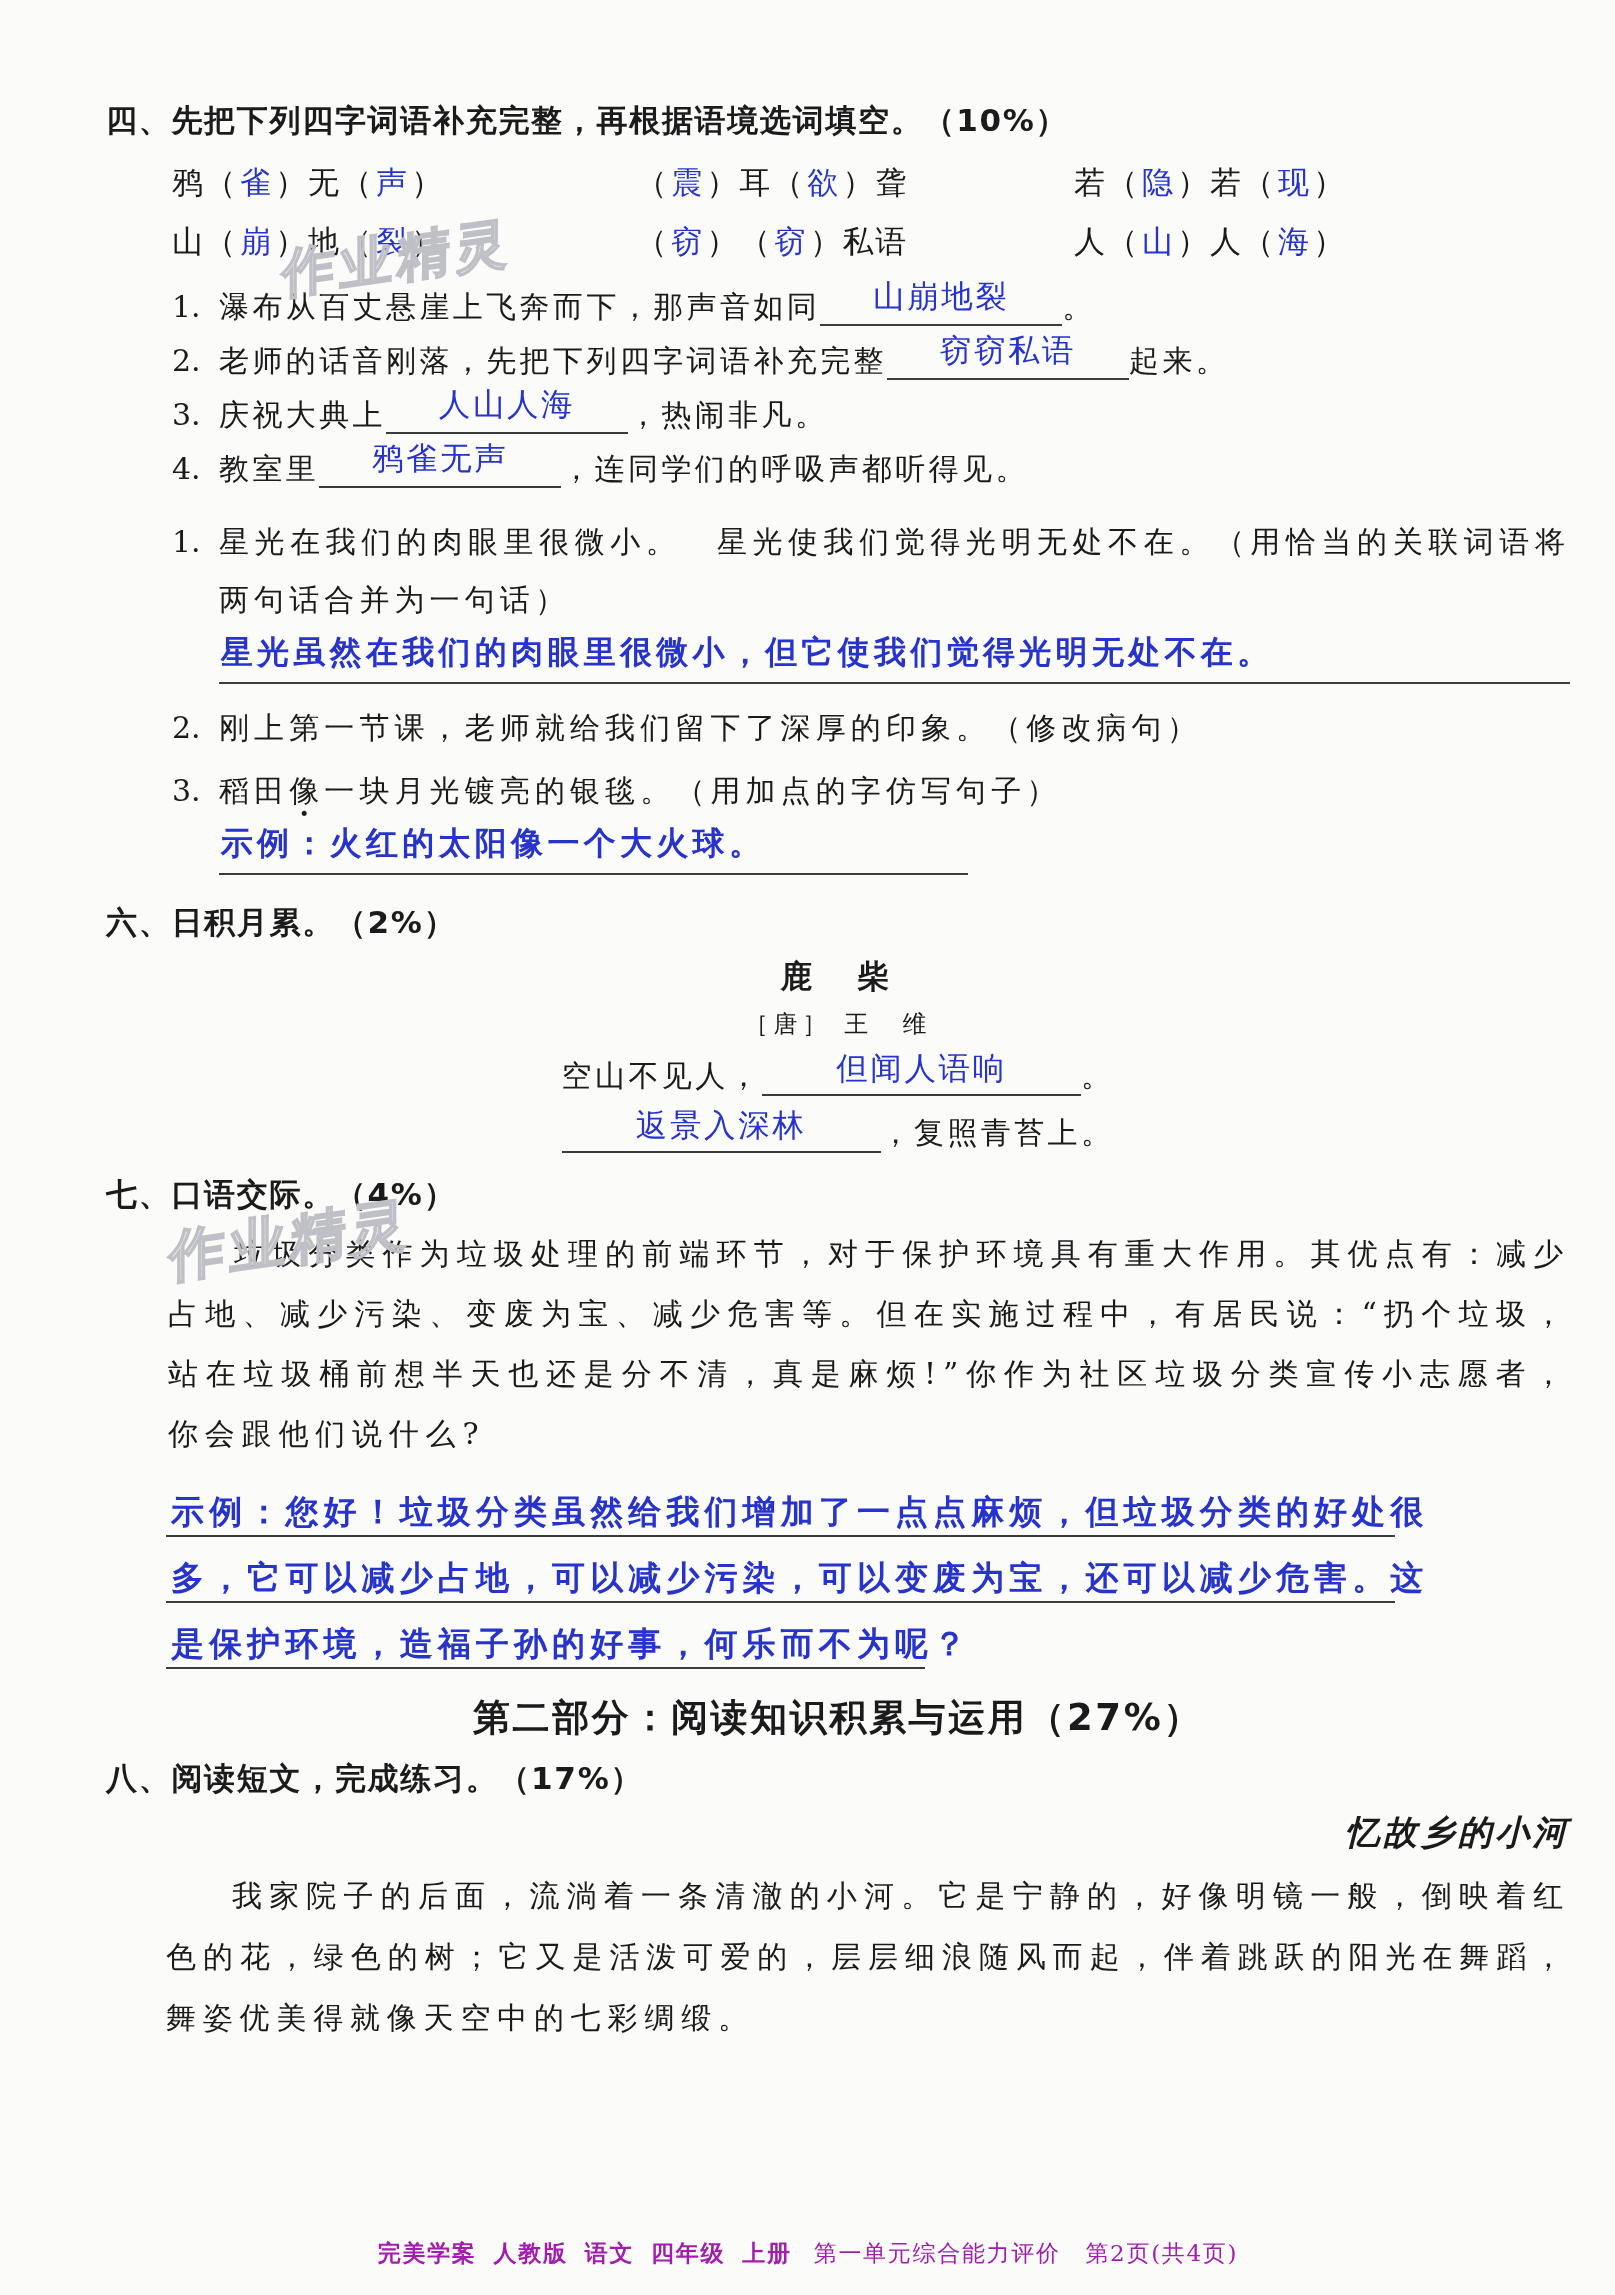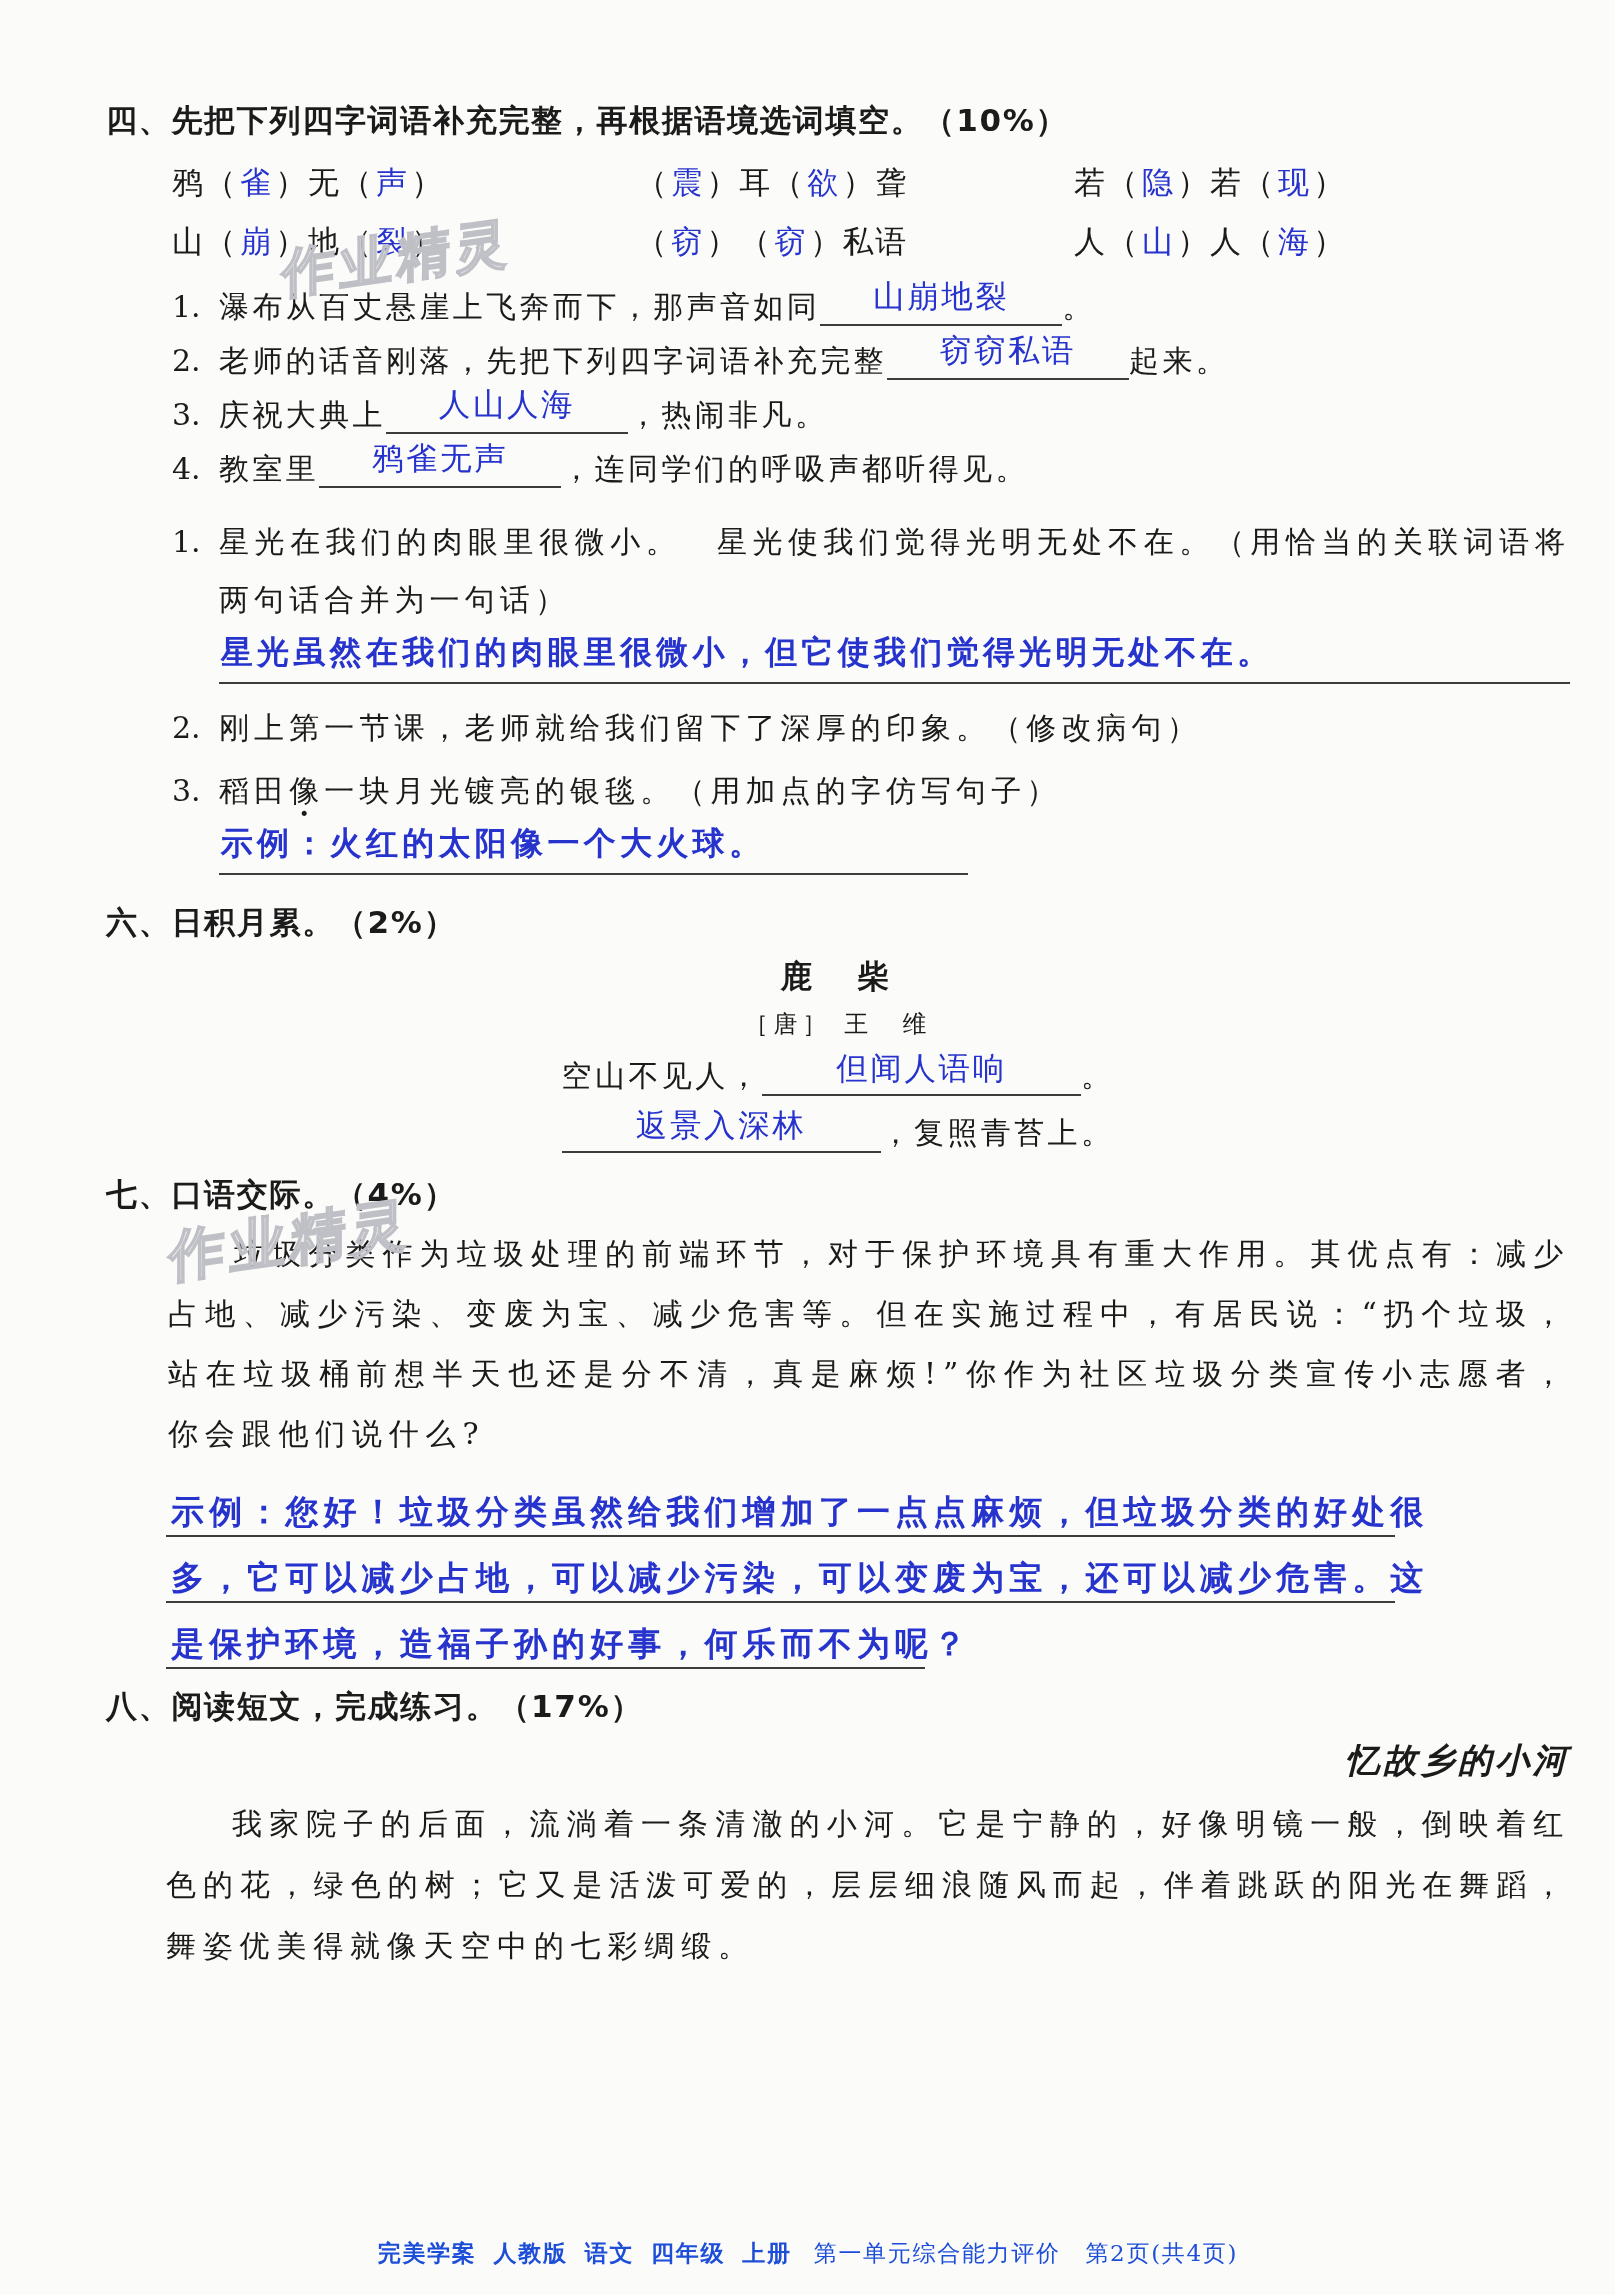--- a/index.html
+++ b/index.html
@@ -57,21 +57,21 @@
   .prompt{margin:5.1px 0 6.8px 62px;font-size:30px;letter-spacing:6.8px;line-height:60px;text-indent:66px;text-align:justify;}
   .s7-answers{margin-left:60px;}
   .ruled-line{width:1229px;border-bottom:2.6px solid var(--line);height:66px;display:flex;align-items:flex-end;padding:0 0 5.1px 5.1px;box-sizing:border-box;}
   .ruled-line .blue-ans{font-size:33px;letter-spacing:5.1px;line-height:1.1;white-space:nowrap;}
   .ruled-short{width:759px;}
   
   .part-head{text-align:center;font-family:"DejaVu Sans","Liberation Sans",sans-serif;font-weight:bold;font-size:37px;letter-spacing:2.6px;margin:24px 0 15.3px;}
   .passage-title{text-align:right;font-family:"DejaVu Sans","Liberation Sans",sans-serif;font-weight:bold;font-size:34px;letter-spacing:3.4px;margin:10.2px 0 8.5px;font-style:italic;}
   .para{margin:0 0 0 60px;font-size:30px;letter-spacing:6.8px;line-height:61px;text-indent:66px;text-align:justify;}
   
-  .footer{position:absolute;left:0;top:2238px;width:100%;text-align:center;font-size:23px;letter-spacing:1.7px;color:#1d4ed8;}
+  .footer{position:absolute;left:0;top:2238px;width:100%;text-align:center;font-size:23px;letter-spacing:1.7px;color:#a21caf;}
   .f-seg{font-family:"DejaVu Sans","Liberation Sans",sans-serif;font-weight:bold;margin-right:17px;}
   .f-page{font-family:"DejaVu Serif","Liberation Serif",serif;margin-left:5.1px;}
   
   .watermark{
     position:absolute;z-index:5;pointer-events:none;
     font-family:"DejaVu Sans","Liberation Sans",sans-serif;font-weight:bold;
     color:rgba(210,210,216,0.35);
     -webkit-text-stroke:1.7px #bfbfc6;
     transform:rotate(-8deg) skewX(-8deg);
     letter-spacing:5.1px;
@@ -161,20 +161,21 @@
         </div>
         <div class="ruled-line">
           <span class="blue-ans">多，它可以减少占地，可以减少污染，可以变废为宝，还可以减少危害。这</span>
         </div>
         <div class="ruled-line ruled-short">
           <span class="blue-ans">是保护环境，造福子孙的好事，何乐而不为呢？</span>
         </div>
       </div>
   </section>
 
+  <h1 class="part-head">第二部分：阅读知识积累与运用（27%）</h1>
 
   <section class="sec">
     <h2 class="sec-head">八、阅读短文，完成练习。（17%）</h2>
     <h3 class="passage-title">忆故乡的小河</h3>
     <p class="para">我家院子的后面，流淌着一条清澈的小河。它是宁静的，好像明镜一般，倒映着红色的花，绿色的树；它又是活泼可爱的，层层细浪随风而起，伴着跳跃的阳光在舞蹈，舞姿优美得就像天空中的七彩绸缎。</p>
   </section>
 
 </div>
 
 <footer class="footer">

